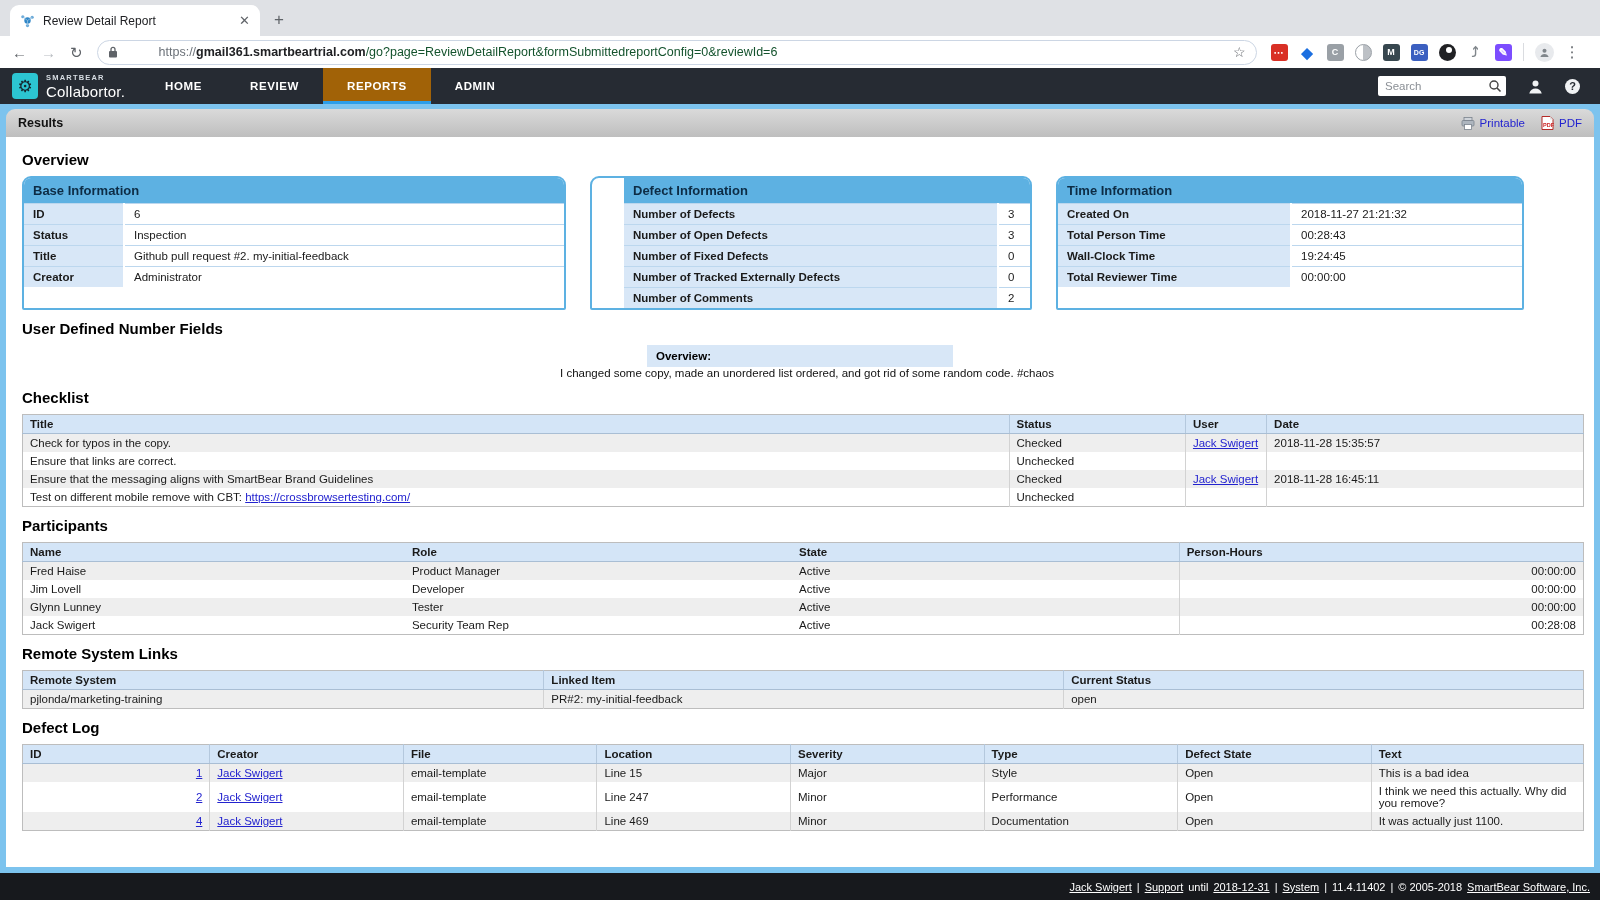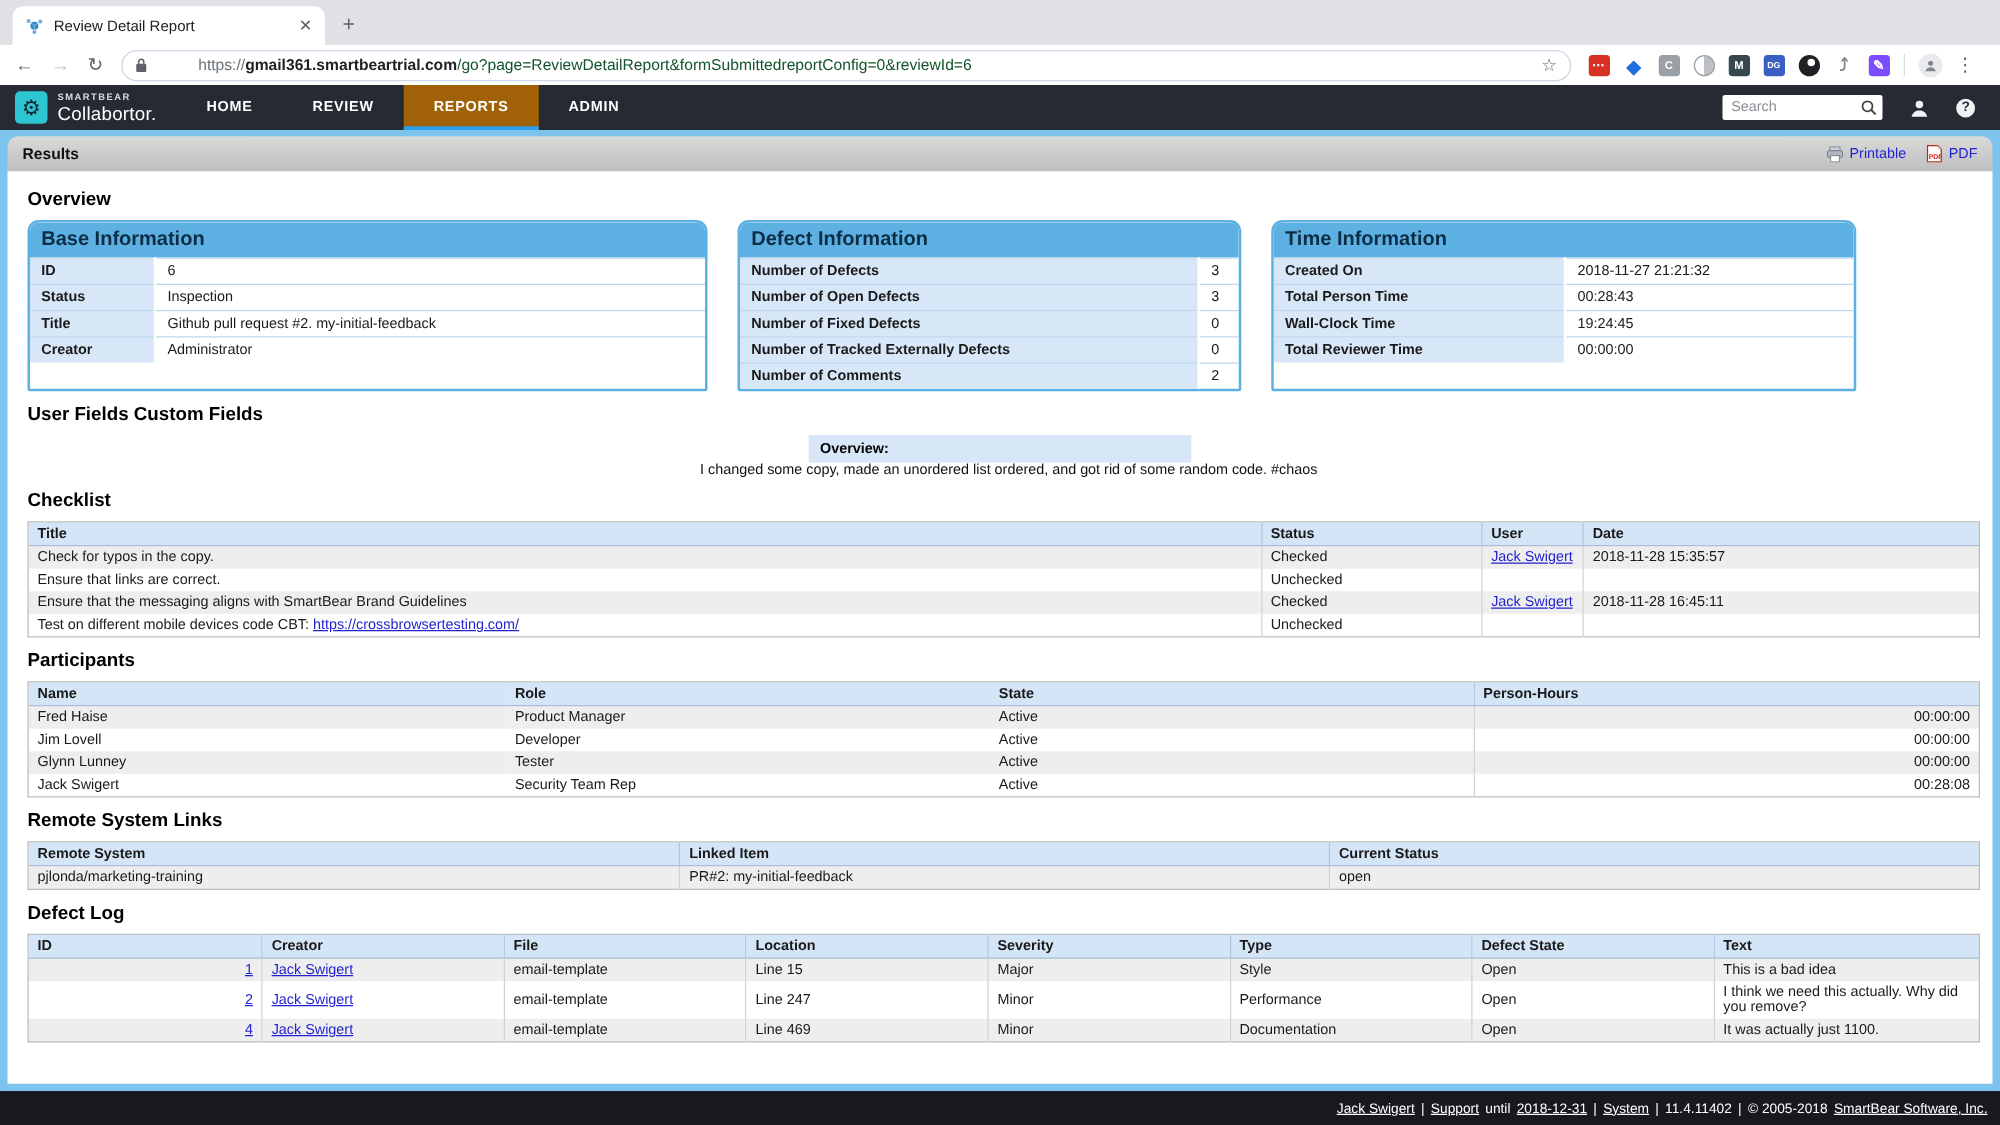--- a/index.html
+++ b/index.html
@@ -70,21 +70,21 @@
   .page-frame { background:#7cc3ee; padding:5px 6px 6px; }
   .resultsbar { height:28px; background:linear-gradient(#dadada,#bebebe); border-radius:9px 9px 0 0;
                 display:flex; align-items:center; padding:0 12px; font-size:12.5px; font-weight:bold; color:#111; }
   .results-actions { margin-left:auto; display:flex; align-items:center; gap:16px; font-weight:normal; font-size:11.5px; }
   .action { display:flex; align-items:center; gap:5px; color:#2323cf; cursor:pointer; }
   .content { background:#fff; height:730px; padding:4px 16px 10px 10px; overflow:hidden; }
   .section-h { font-size:15px; font-weight:bold; color:#000; margin:10px 0 8px 6px; }
   
   .info-row { display:flex; gap:24px; margin-left:6px; }
   .infotable { border:2px solid #5db1e2; border-radius:9px 9px 2px 2px; overflow:hidden; background:#fff; }
-  .infotable-header { background:#5db1e2; color:#0d2c45; font-weight:bold; font-size:16px; padding:5px 9px; }
+  .infotable-header { background:#5db1e2; color:#0d2c45; font-weight:bold; font-size:13px; padding:5px 9px; }
   .infotable table { width:100%; border-collapse:collapse; font-size:11.5px; color:#1a1a1a; }
   .infotable td { padding:4px 9px; border-top:1px solid #bcd7ee; }
   .infotable td.lbl { background:#d8e7f7; font-weight:bold; border-right:2px solid #fff; }
   
   .cf-row { display:flex; align-items:center; margin-left:6px; font-size:11.5px;flex-direction:column; }
   .cf-label { width:306px; background:#d8e7f7; font-weight:bold; padding:5px 9px; }
   .cf-value { margin-left:14px; color:#111; }
   
   .datatable { width:100%; border-collapse:collapse; font-size:11.5px; color:#1a1a1a;
                border:1px solid #bdbdbd; margin-left:6px; }
@@ -238,21 +238,21 @@
                 <td>Github pull request #2. my-initial-feedback</td>
               </tr>
           <tr>
                 <td class="lbl">Creator</td>
                 <td>Administrator</td>
               </tr>
         </tbody>
           </table>
       </div>
 
-      <div class="infotable" style="width:403px;">
+      <div class="infotable" style="width:442px;padding-left:32px;">
         <div class="infotable-header">Defect Information</div>
         <table>
           <tbody>
               <tr>
                 <td class="lbl">Number of Defects</td>
                 <td style="width:32px;">3</td>
               </tr>
           <tr>
                 <td class="lbl">Number of Open Defects</td>
                 <td>3</td>
@@ -291,21 +291,21 @@
               </tr>
           <tr>
                 <td class="lbl">Total Reviewer Time</td>
                 <td>00:00:00</td>
               </tr>
         </tbody>
           </table>
       </div>
     </div>
 
-    <div class="section-h">User Fields Custom Fields</div>
+    <div class="section-h">User Defined Number Fields</div>
     <div class="cf-row">
       <span class="cf-label">Overview:</span>
       <span class="cf-value">I changed some copy, made an unordered list ordered, and got rid of some random code. #chaos</span>
     </div>
 
     <div class="section-h">Checklist</div>
     <table class="datatable">
       <thead>
           <tr>
         <th style="width:63.2%;">Title</th>
@@ -327,21 +327,21 @@
           <td class="vline"><a class="link"></a></td>
           <td class="vline"></td>
         </tr>
         <tr>
           <td><span>Ensure that the messaging aligns with SmartBear Brand Guidelines</span><a class="link"></a></td>
           <td class="vline">Checked</td>
           <td class="vline"><a class="link">Jack Swigert</a></td>
           <td class="vline">2018-11-28 16:45:11</td>
         </tr>
         <tr>
-          <td><span>Test on different mobile devices code CBT: </span><a class="link">https://crossbrowsertesting.com/</a></td>
+          <td><span>Test on different mobile remove with CBT: </span><a class="link">https://crossbrowsertesting.com/</a></td>
           <td class="vline">Unchecked</td>
           <td class="vline"><a class="link"></a></td>
           <td class="vline"></td>
         </tr>
       </tbody>
     </table>
 
     <div class="section-h">Participants</div>
     <table class="datatable">
       <thead>

